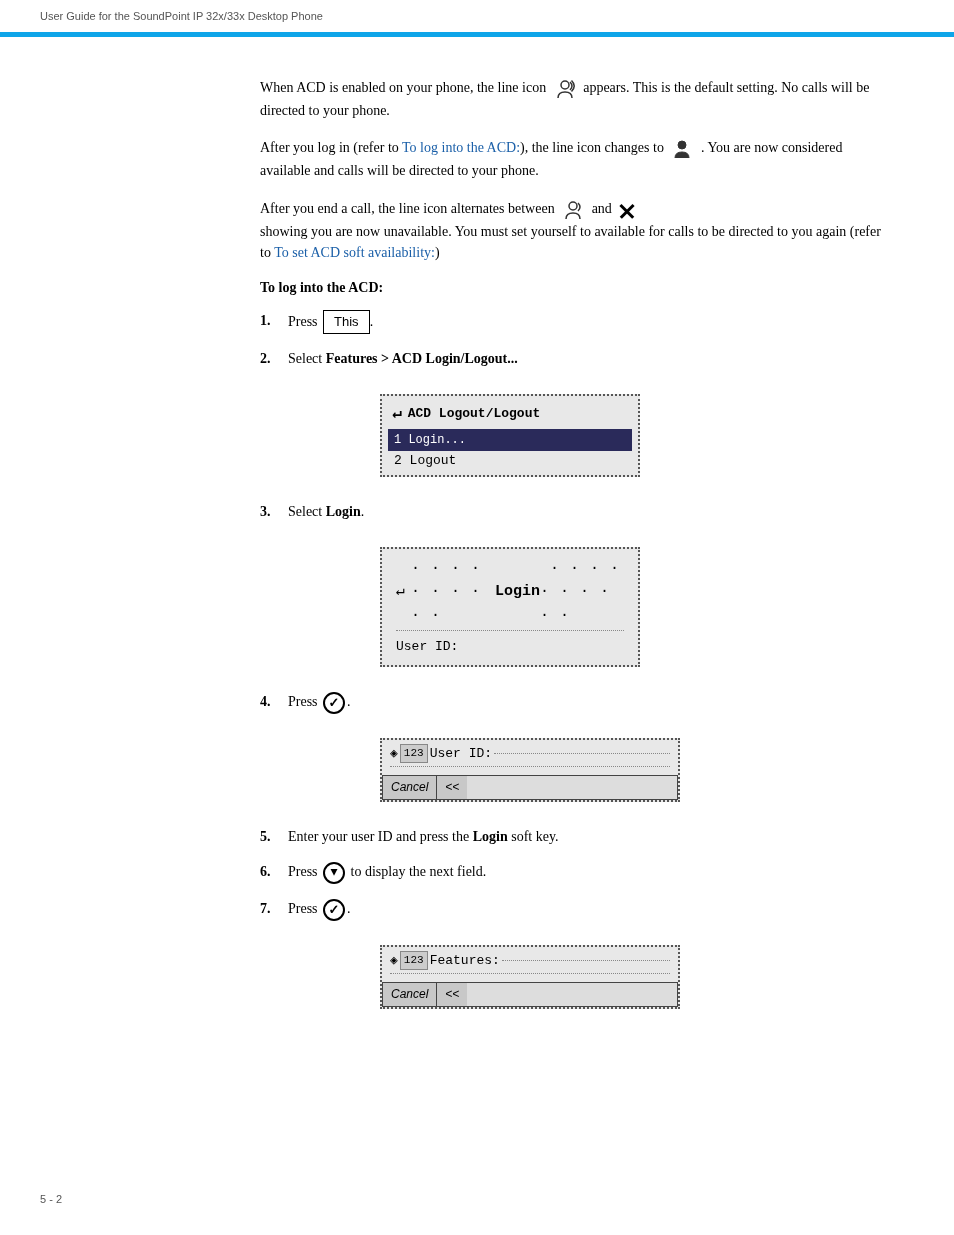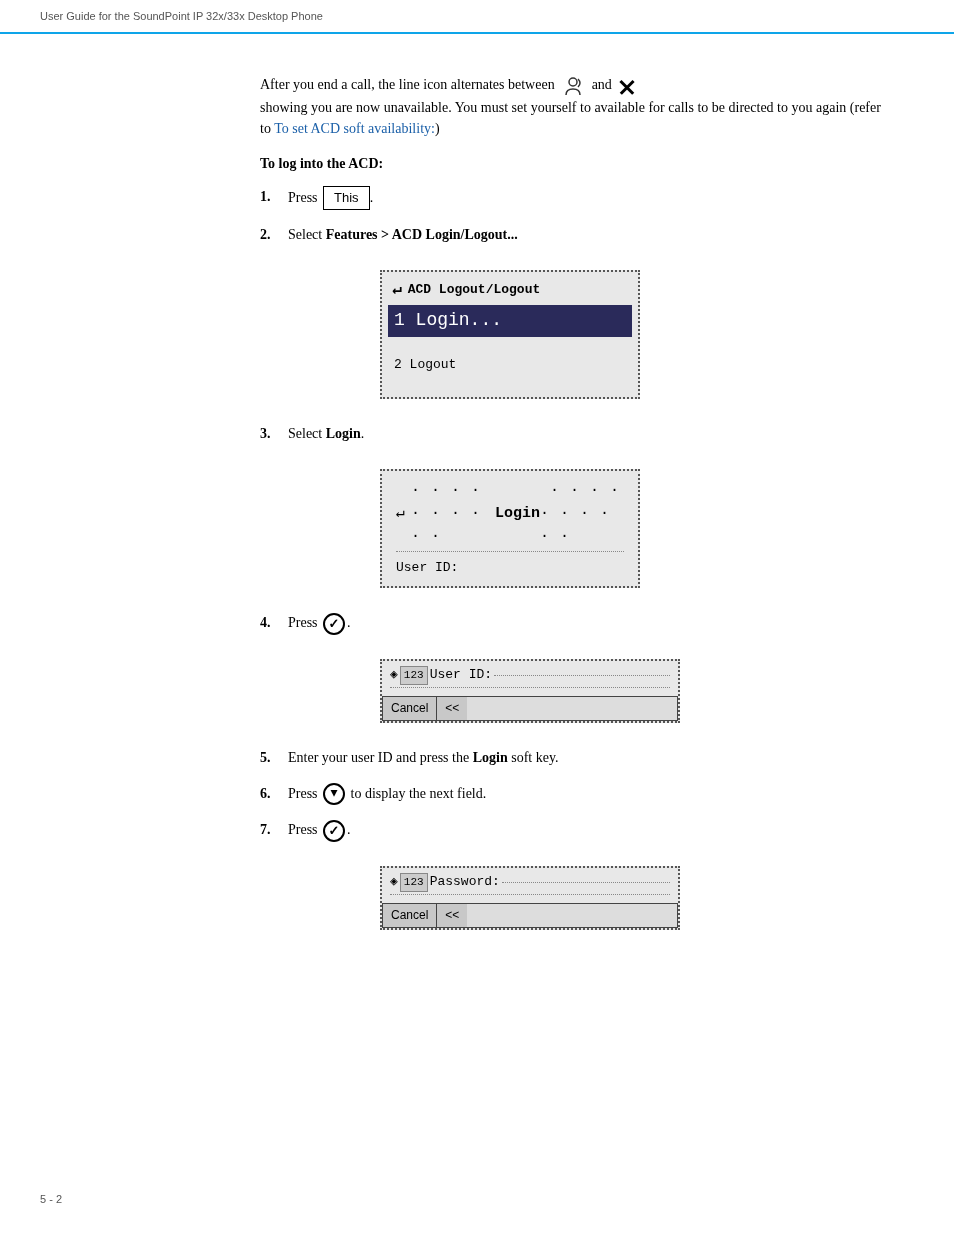--- a/index.html
+++ b/index.html
@@ -6,21 +6,21 @@
     body {
       background: #fff;
       font-family: "Times New Roman", Times, serif;
       font-size: 14px;
       color: #000;
       width: 954px;
       min-height: 1235px;
     }
 
     .page-header {
-      border-bottom: 2px solid #0ea5e9;
+      border-bottom: 5px solid #0ea5e9;
       padding: 10px 40px;
       font-size: 11px;
       color: #555;
       font-family: Arial, sans-serif;
     }
 
     .page-footer {
       position: absolute;
       bottom: 30px;
       left: 40px;
@@ -142,25 +142,25 @@
       align-items: center;
       padding: 2px 4px;
       font-weight: bold;
       font-size: 13px;
     }
 
     .screen-selected-row {
       background: #2a2a5a;
       color: #fff;
       padding: 2px 6px;
-      font-size: 18px;
+      font-size: 12px;
     }
 
     .screen-normal-row {
-      padding: 18px 6px;
+      padding: 0 6px;
       font-size: 13px;
     }
 
     .login-screen-inner {
       padding: 4px 8px;
       font-size: 13px;
     }
 
     .login-title {
       display: flex;
@@ -203,20 +203,21 @@
       margin-top: 2px;
       background: #ddd;
     }
 
     .softkey-btn {
       border-right: 1px solid #444;
       padding: 2px 8px;
       font-size: 12px;
       font-family: Arial, sans-serif;
       background: #c8c8c8;
+      font-style: italic;
     }
 
     .softkey-btn:last-child {
       border-right: none;
     }
 
     .check-icon {
       display: inline-block;
       width: 22px;
       height: 22px;
@@ -276,21 +277,46 @@
   </style>
 </head>
 <body>
 
 <div class="page-header">
   <span>User Guide for the SoundPoint IP 32x/33x Desktop Phone</span>
 </div>
 
 <div class="content">
 
-
+  <p>
+    When ACD is enabled on your phone, the line icon
+    <span class="acd-icon-1">
+      <svg viewBox="0 0 22 22" xmlns="http://www.w3.org/2000/svg">
+        <circle cx="11" cy="7" r="4" fill="none" stroke="#333" stroke-width="1.5"></circle>
+        <path d="M4 20 Q4 14 11 14 Q18 14 18 20" fill="none" stroke="#333" stroke-width="1.5"></path>
+        <path d="M16 4 Q20 8 16 12" fill="none" stroke="#333" stroke-width="1.5"></path>
+        <path d="M17.5 2.5 Q23 8 17.5 13.5" fill="none" stroke="#333" stroke-width="1.5"></path>
+      </svg>
+    </span>
+    appears. This is the default setting. No calls will be directed to your phone.
+  </p>
+
+  <p>
+    After you log in (refer to
+    <a href="#">To log into the ACD:</a>),
+    the line icon changes to
+    <span class="acd-icon-1">
+      <svg viewBox="0 0 22 22" xmlns="http://www.w3.org/2000/svg">
+        <circle cx="11" cy="7" r="4" fill="#333" stroke="#333" stroke-width="1"></circle>
+        <path d="M4 20 Q4 14 11 14 Q18 14 18 20" fill="#333" stroke="#333" stroke-width="1"></path>
+      </svg>
+    </span>
+    .
+    You are now considered available and calls will be directed to your phone.
+  </p>
 
   <p>
     After you end a call, the line icon alternates between
     <span class="acd-icon-1">
       <svg viewBox="0 0 22 22" xmlns="http://www.w3.org/2000/svg">
         <circle cx="11" cy="7" r="4" fill="none" stroke="#333" stroke-width="1.5"></circle>
         <path d="M4 20 Q4 14 11 14 Q18 14 18 20" fill="none" stroke="#333" stroke-width="1.5"></path>
         <path d="M16 4 Q20 8 16 12" fill="none" stroke="#333" stroke-width="1.5"></path>
       </svg>
     </span>
@@ -411,21 +437,21 @@
       </span>
     </li>
 
     <li style="display:block; padding-left:0;">
       <div class="screen-wrapper">
         <div class="phone-screen phone-screen-password">
           <div class="userid-screen">
             <div class="userid-title-row">
               <span style="color:#000; font-size:13px; margin-right:2px;">◈</span>
               <span style="border:1px solid #888; padding:0 3px; font-size:11px; margin-right:2px; background:#ccc;">123</span>
-              <span>Password:</span>
+              <span>Features:</span>
               <span style="flex:1; border-bottom:1px dotted #888; margin-left:2px;"></span>
             </div>
             <div class="userid-field-row">
             </div>
           </div>
           <div class="softkey-bar">
             <div class="softkey-btn">Cancel</div>
             <div class="softkey-btn">&lt;&lt;</div>
           </div>
         </div>

